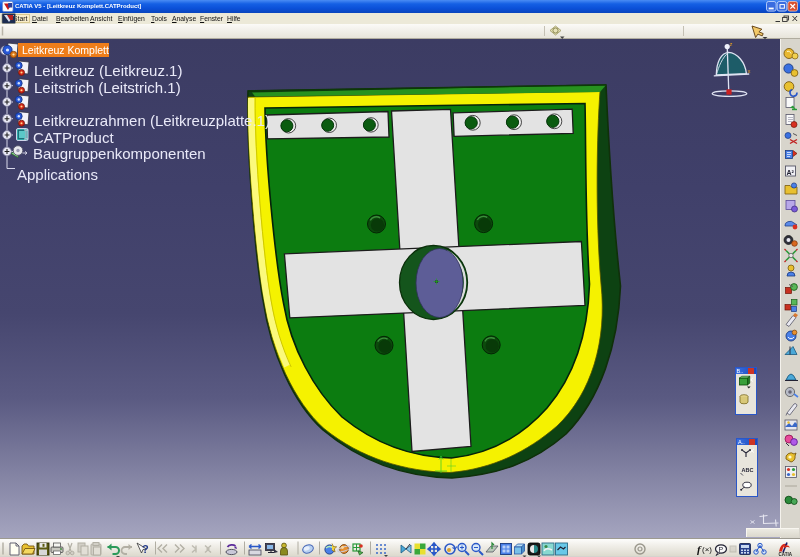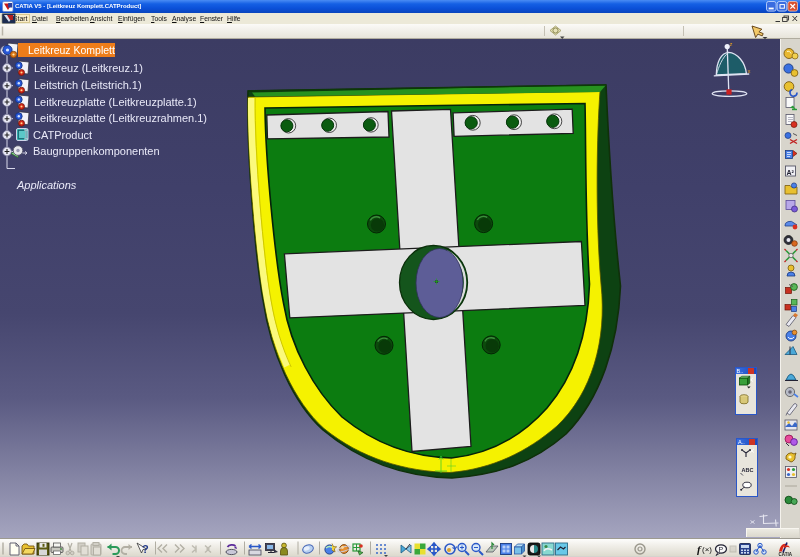--- a/index.html
+++ b/index.html
@@ -7,21 +7,21 @@
   .abs{position:absolute;}
   #titlebar{left:0;top:0;width:800px;height:13px;background:linear-gradient(#4a8cf4 0%,#1560e4 30%,#0b50d8 65%,#0a45bc 100%);}
   #titletext{left:15px;top:2.5px;font-size:6px;font-weight:bold;color:#fff;}
   #menubar{left:0;top:13px;width:800px;height:11px;background:#ece9d8;}
   .mi{position:absolute;top:2px;font-size:6.8px;color:#111;}
   .mi u{text-decoration:underline;}
   #tstrip{left:0;top:24px;width:800px;height:14px;background:linear-gradient(#fbfaf7,#e7e4da);border-bottom:1px solid #b0ac9f;}
   #vp{left:0;top:39px;width:780px;height:499px;background:linear-gradient(#3c3c63 0%,#40406a 30%,#46466f 55%,#5a5a82 72%,#7d7d9e 85%,#a5a5bf 100%);overflow:hidden;}
   #rstrip{left:780px;top:39px;width:19px;height:499px;background:#d8d5cc;border-left:1px solid #f4f2ec;}
   #bbar{left:0;top:538px;width:800px;height:18px;box-sizing:border-box;background:linear-gradient(#fdfdfc 0%,#f0eee8 40%,#dddace 100%);border-top:1px solid #9d9a90;}
-  .trow{position:absolute;font-size:11px;color:#e9e9f8;white-space:nowrap;}
+  .trow{position:absolute;font-size:15px;color:#e9e9f8;white-space:nowrap;}
 </style>
 </head>
 <body>
 <div id="titlebar" class="abs"></div>
 <svg class="abs" style="left:0;top:0" width="800" height="13">
   <rect x="2.5" y="1.5" width="10.5" height="10" rx="1.5" fill="#fdfdfd" stroke="#6a88c8" stroke-width="0.7"></rect>
   <path d="M 4,3.5 L 8,10 L 12,3.5 Z" fill="#c81818"></path>
   <rect x="8.2" y="3" width="4" height="4.5" fill="#2a3f9a"></rect>
   <g>
     <rect x="766.5" y="1.5" width="9.6" height="9.6" rx="2" fill="#3a6ce0" stroke="#cfe0ff" stroke-width="0.8"></rect>
@@ -268,28 +268,27 @@
     </g>
 
     <g transform="translate(10,144.5)">
       <path d="M 1,9 L 8,13 L 8,5 Z" fill="#8ad88a" stroke="#2a6a2a" stroke-width="0.7"></path>
       <circle cx="8" cy="6" r="4.8" fill="#e8e8ee" stroke="#55556a" stroke-width="0.9"></circle>
       <circle cx="8" cy="6" r="1.7" fill="#9a9ab2"></circle>
       <path d="M 12.5,8.5 h 4.5 l -2,-1.6 M 17,8.5 l -2,1.6" stroke="#e0e0ee" stroke-width="0.9" fill="none"></path>
     </g>
   </g>
 </svg>
-<div class="trow" style="left:18px;top:3.5px;width:87px;height:14px;background:#ee7d1a;color:#fff;font-size:10.5px;line-height:14px;padding-left:10px;">Leitkreuz Komplett</div>
+<div class="trow" style="left:18px;top:3.5px;width:87px;height:14px;background:#ee7d1a;color:#fff;font-size:10.5px;line-height:14px;padding-left:4px;">Leitkreuz Komplett</div>
 <div class="trow" style="left:34px;top:22.5px;">Leitkreuz (Leitkreuz.1)</div>
 <div class="trow" style="left:34px;top:40.2px;text-align:right;">Leitstrich (Leitstrich.1)</div>
-<div class="trow" style="left:34px;top:56.5px;">Leitkreuzplatte (Leitkreuzplatte.1)</div>
-<div class="trow" style="left:34px;top:73.2px;">Leitkreuzplatte (Leitkreuzrahmen.1)</div>
+<div class="trow" style="left:34px;top:73.2px;">Leitkreuzrahmen (Leitkreuzplatte.1)</div>
 <div class="trow" style="left:33px;top:89.5px;">CATProduct</div>
 <div class="trow" style="left:33px;top:106px;">Baugruppenkomponenten</div>
-<div class="trow" style="left:17px;top:140px;font-style:italic;">Applications</div>
+<div class="trow" style="left:17px;top:127px;">Applications</div>
 
 <div class="abs" style="left:734.5px;top:327.5px;width:22.5px;height:48px;box-sizing:border-box;background:#e8e5dc;border:1.5px solid #2a57c8;">
   <div class="abs" style="left:0;top:0;width:19.5px;height:6.5px;background:linear-gradient(90deg,#3a6fe0,#1c49b8);font-size:5.5px;color:#fff;line-height:6.5px;padding-left:1px;">B..</div>
   <div class="abs" style="left:12.5px;top:0.5px;width:6px;height:5.5px;background:#cc3424;">
     <svg width="6" height="5.5">
           <path d="M 1.2,1 l 3.6,3.4 M 4.8,1 l -3.6,3.4" stroke="#fff" stroke-width="1"></path>
         </svg></div>
   <svg width="19.5" height="38" style="position:absolute;left:0;top:7.5px">
     <rect x="3.5" y="3" width="8" height="7" fill="#3aa03a" stroke="#0c4a0c" stroke-width="0.8"></rect>
     <path d="M 3.5,3 l 2.3,-1.8 h 8 l -2.3,1.8 Z" fill="#70c870" stroke="#0c4a0c" stroke-width="0.6"></path>

